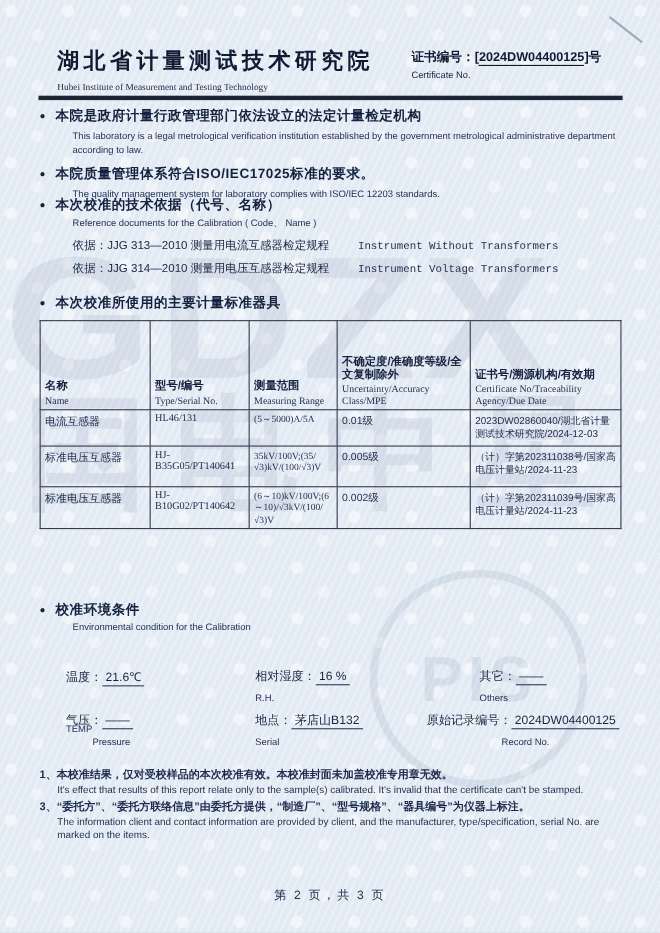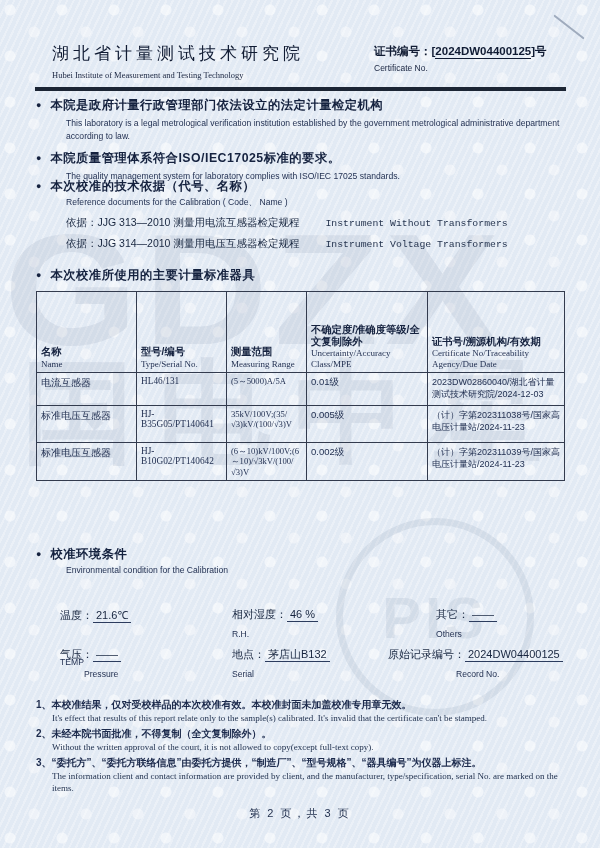--- a/index.html
+++ b/index.html
@@ -17,21 +17,21 @@
   
   .wm{position:absolute;z-index:1;font-weight:700;color:rgba(122,138,166,0.14);pointer-events:none;white-space:nowrap;}
   .wm1{top:190px;left:4px;width:600px;overflow:hidden;font-size:172px;letter-spacing:6px;transform:scaleY(.92);}
   .wm2{top:338px;left:22px;font-size:112px;letter-spacing:24px;}
   .wm-seal{position:absolute;z-index:1;top:518px;left:336px;width:184px;height:184px;border:7px solid rgba(122,138,166,0.15);
     border-radius:50%;display:flex;align-items:center;justify-content:center;pointer-events:none;}
   .wm-seal span{font-size:58px;font-weight:700;color:rgba(122,138,166,0.15);letter-spacing:4px;}
   .corner{position:absolute;z-index:1;top:26px;right:12px;width:38px;height:2px;background:#9fabbd;transform:rotate(38deg);border-radius:2px;}
   
   .hdr-left{position:absolute;top:42px;left:52px;}
-  .title-cn{font-size:17px;font-weight:400;letter-spacing:4px;color:#101b33;}
+  .title-cn{font-size:20px;font-weight:700;letter-spacing:4px;color:#101b33;}
   .title-en{font-size:8.5px;font-family:"Liberation Serif",serif;color:#1a2540;margin-top:5px;}
   .hdr-right{position:absolute;top:44px;left:374px;}
   .cert-line{font-size:11.5px;font-weight:700;color:#101b33;text-align:right;}
   .cert-no{border-bottom:1px solid #101b33;padding-bottom:1px;}
   .cert-sub{font-size:8.5px;margin-top:4px;color:#1a2540;}
   .rule{position:absolute;top:87px;left:35px;width:531px;height:3.5px;background:#1c2534;}
   
   .sec{position:absolute;left:36px;width:530px;}
   .h-row{display:flex;align-items:baseline;gap:9px;}
   .bullet{font-size:9px;color:#15223f;position:relative;top:-1px;}
@@ -53,21 +53,21 @@
   td.c-range{font-family:"Liberation Serif",serif;font-size:8.6px;line-height:1.2;}
   td.c-acc{font-size:9.5px;}
   td.c-cert{font-size:9px;line-height:1.35;}
   
   .env-body{position:relative;height:90px;margin-top:14px;}
   .env-item{position:absolute;font-size:11px;color:#17253f;white-space:nowrap;}
   .env-en{position:absolute;font-size:8.6px;color:#1e2c4e;white-space:nowrap;}
   .uv{border-bottom:1px solid #2c3c5e;padding:0 3px 1px;text-align:right;}
   
   .note-cn{font-size:10px;font-weight:600;color:#1c2a4c;line-height:1.3;}
-  .note-en{font-family:Liberation Serif, serif;font-size:9px;color:#233350;line-height:1.35;margin:1px 0 3px 16px;width:512px;}
+  .note-en{font-family:Liberation Sans, sans-serif;font-size:9px;color:#233350;line-height:1.35;margin:1px 0 3px 16px;width:512px;}
   
   .footer{position:absolute;top:806px;left:0;width:600px;text-align:center;font-size:11px;letter-spacing:2px;color:#22304e;}
 </style>
 </head>
 <body>
 
 <div class="page">
 
   <div class="wm wm1">GDZX</div>
   <div class="wm wm2">国电中星</div>
@@ -96,21 +96,21 @@
           <span class="bullet">●</span>
           <span class="h-cnt">本院是政府计量行政管理部门依法设立的法定计量检定机构</span>
         </div>
         <div class="stmt-en">This laboratory is a legal metrological verification institution established by the government metrological administrative department according to law.</div>
       </div>
       <div>
         <div class="h-row">
           <span class="bullet">●</span>
           <span class="h-cnt">本院质量管理体系符合ISO/IEC17025标准的要求。</span>
         </div>
-        <div class="stmt-en">The quality management system for laboratory complies with ISO/IEC 17025 standards.</div>
+        <div class="stmt-en">The quality management system for laboratory complies with ISO/IEC 12203 standards.</div>
       </div>
     </div>
 
     <div class="sec" style="top:178px;">
       <div class="h-row">
         <span class="bullet">●</span>
         <span class="h-cnt">本次校准的技术依据（代号、名称）</span>
       </div>
       <div class="h-ent">Reference documents for the Calibration ( Code、 Name )</div>
       <div class="ref-line">
@@ -204,21 +204,21 @@
         <span class="bullet">●</span>
         <span class="h-cnt">校准环境条件</span>
       </div>
       <div class="h-ent">Environmental condition for the Calibration</div>
       <div class="env-body">
         <div class="env-item" style="left:24px;top:18px;">
           <span>温度：</span><span class="uv">21.6℃</span>
         </div>
         <div class="env-en" style="left:24px;top:40px;margin-top:28px;">TEMP</div>
         <div class="env-item" style="left:196px;top:18px;">
-          <span>相对湿度：</span><span class="uv">46 %</span>
+          <span>相对湿度：</span><span class="uv">16 %</span>
         </div>
         <div class="env-en" style="left:196px;top:40px;">R.H.</div>
         <div class="env-item" style="left:400px;top:18px;">
           <span>其它：</span><span class="uv">——</span>
         </div>
         <div class="env-en" style="left:400px;top:40px;">Others</div>
         <div class="env-item" style="left:24px;top:58px;">
           <span>气压：</span><span class="uv">——</span>
         </div>
         <div class="env-en" style="left:24px;top:80px;padding-left:24px;">Pressure</div>
@@ -232,24 +232,20 @@
         <div class="env-en" style="left:420px;top:80px;">Record No.</div>
       </div>
     </div>
 
     <div class="sec" style="top:698px;">
       <div>
         <div class="note-cn">1、本校准结果，仅对受校样品的本次校准有效。本校准封面未加盖校准专用章无效。</div>
         <div class="note-en">It's effect that results of this report relate only to the sample(s) calibrated. It's invalid that the certificate can't be stamped.</div>
       </div>
       <div>
-        <div class="note-cn">2、未经本院书面批准，不得复制（全文复制除外）。</div>
-        <div class="note-en">Without the written approval of the court, it is not allowed to copy(except full-text copy).</div>
-      </div>
-      <div>
         <div class="note-cn">3、“委托方”、“委托方联络信息”由委托方提供，“制造厂”、“型号规格”、“器具编号”为仪器上标注。</div>
         <div class="note-en">The information client and contact information are provided by client, and the manufacturer, type/specification, serial No. are marked on the items.</div>
       </div>
     </div>
 
     <div class="footer">第 2 页，共 3 页</div>
 
   </div>
 </div>
 

